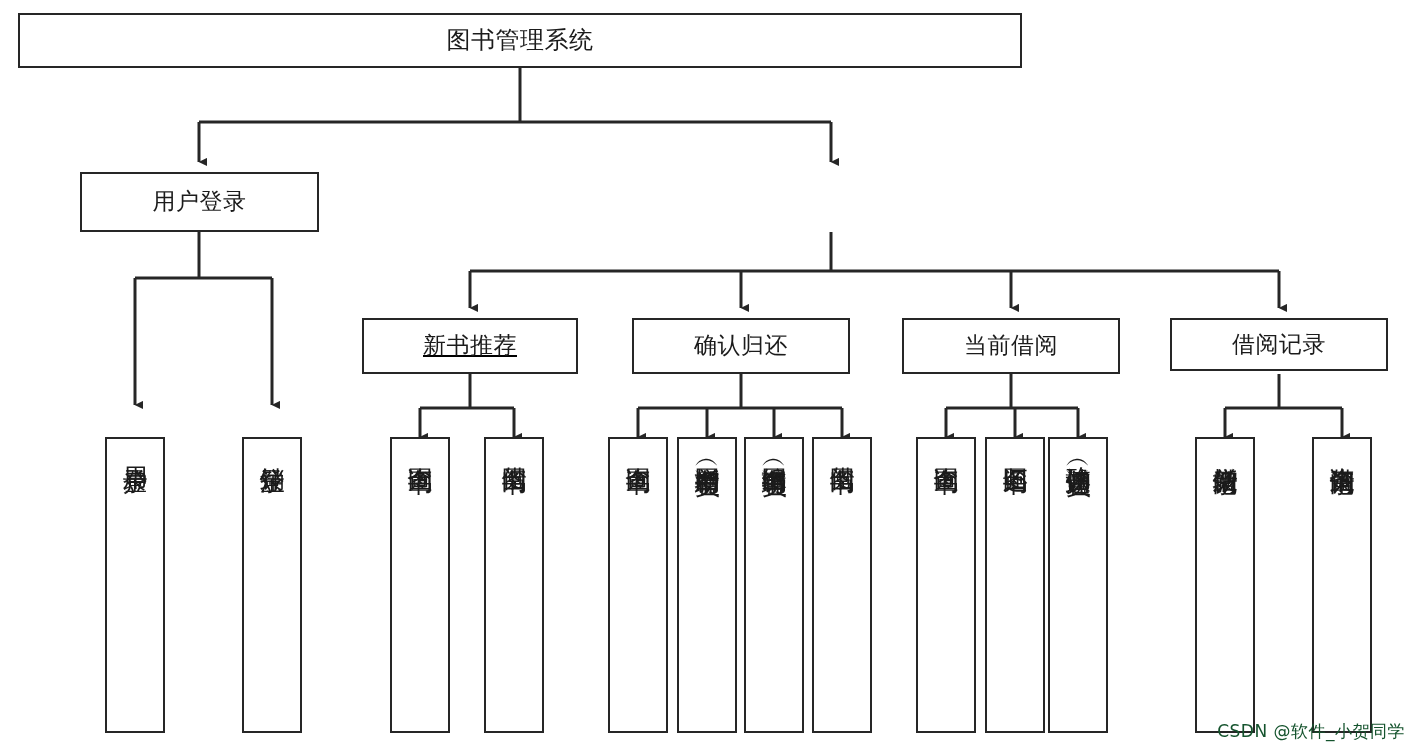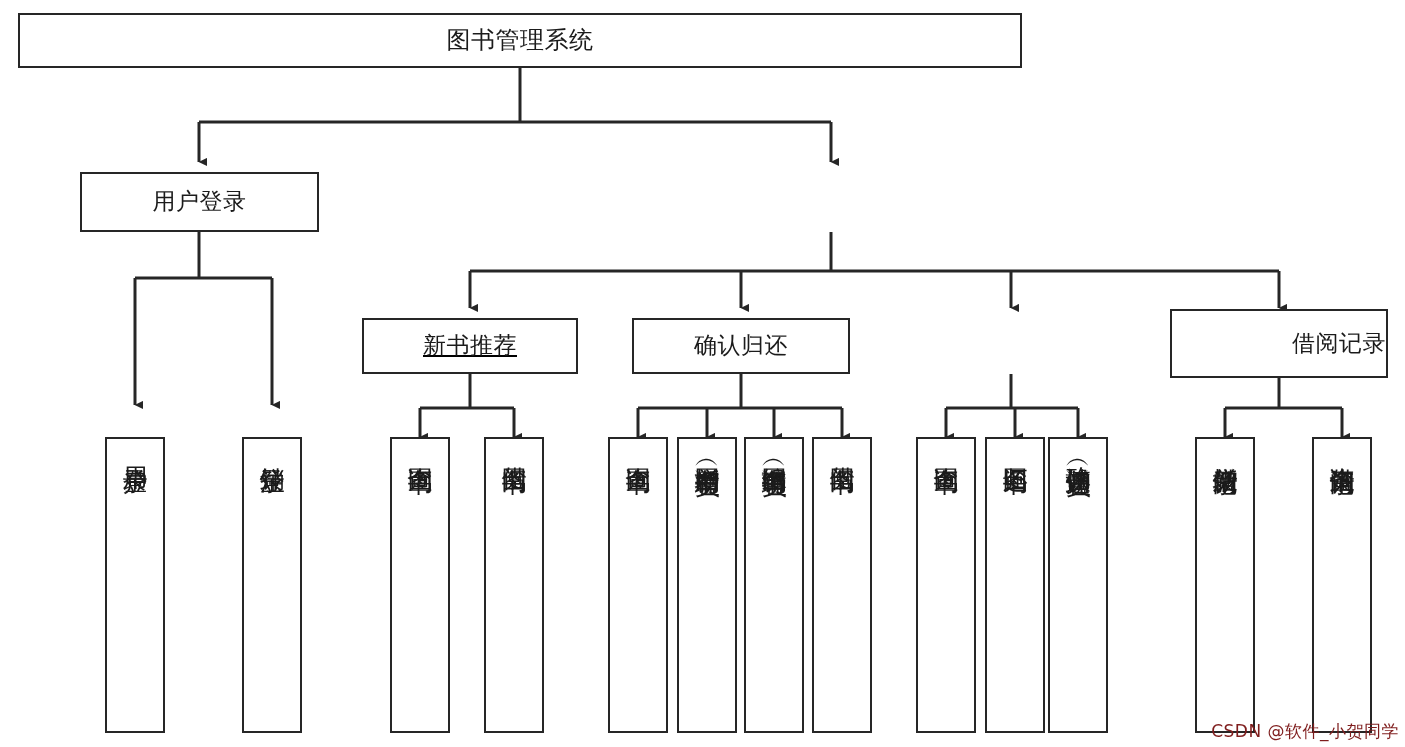--- a/index.html
+++ b/index.html
@@ -56,24 +56,24 @@
     writing-mode: vertical-rl;
     text-orientation: upright;
     font-size: 25px;
     color: #1b1b1b;
     line-height: 1.18;
     letter-spacing: 1px;
     white-space: nowrap;
   }
   .watermark {
     position: absolute;
-    right: 6px;
+    right: 0;
     bottom: 4px;
     font-size: 17px;
-    color: #7f1d1d;
+    color: #14532d;
     white-space: nowrap;
     letter-spacing: 0.5px;
   }
 </style>
 </head>
 <body>
 
 <div id="diagram-root">
 
   <svg class="diagram-canvas" viewBox="0 0 1405 747" xmlns="http://www.w3.org/2000/svg">
@@ -145,21 +145,24 @@
   <div class="node-box" style="left:80px; top:172px; width:239px; height:60px;">
     <span class="node-label-h">用户登录</span>
   </div>
 
   <div class="node-box" style="left:362px; top:318px; width:216px; height:56px;text-decoration:underline;">
     <span class="node-label-h">新书推荐</span>
   </div>
   <div class="node-box" style="left:632px; top:318px; width:218px; height:56px;">
     <span class="node-label-h">确认归还</span>
   </div>
-  <div class="node-box" style="left:1170px; top:309px; width:218px; height:69px;justify-content:flex-end;">
+  <div class="node-box" style="left:902px; top:318px; width:218px; height:56px;">
+    <span class="node-label-h">当前借阅</span>
+  </div>
+  <div class="node-box" style="left:1170px; top:318px; width:218px; height:53px;">
     <span class="node-label-h">借阅记录</span>
   </div>
 
   <div class="node-box leaf" style="left:105px; top:437px; width:60px; height:296px;">
     <span class="node-label-v">用户登录</span>
   </div>
   <div class="node-box leaf" style="left:242px; top:437px; width:60px; height:296px;">
     <span class="node-label-v">注销登录</span>
   </div>
 

